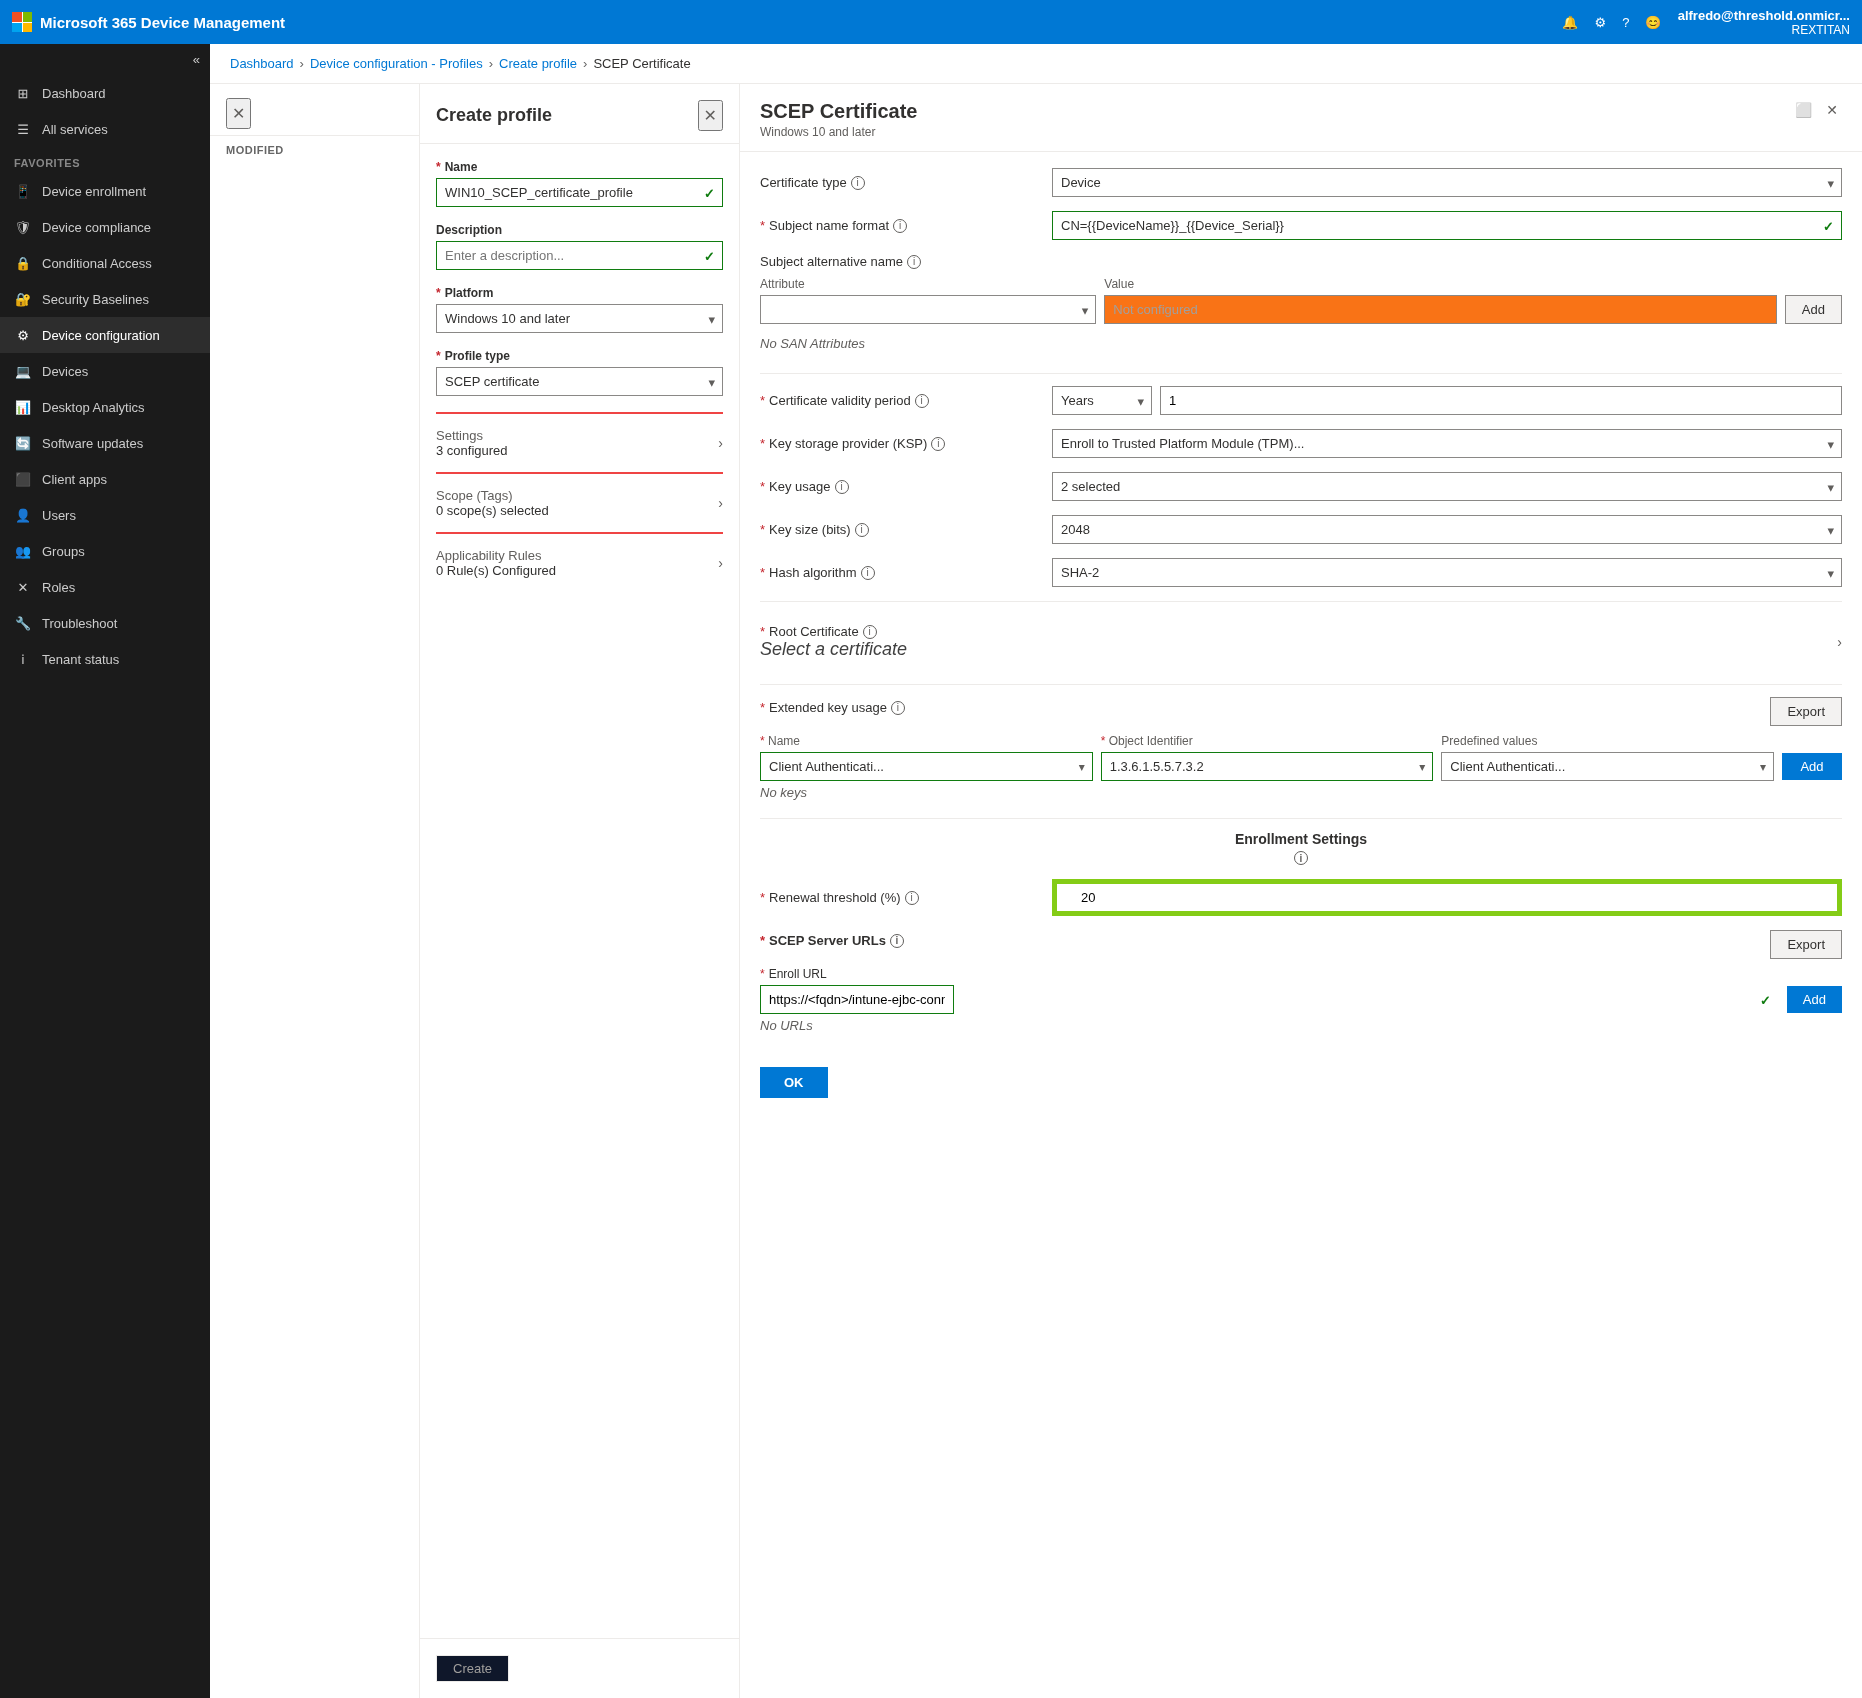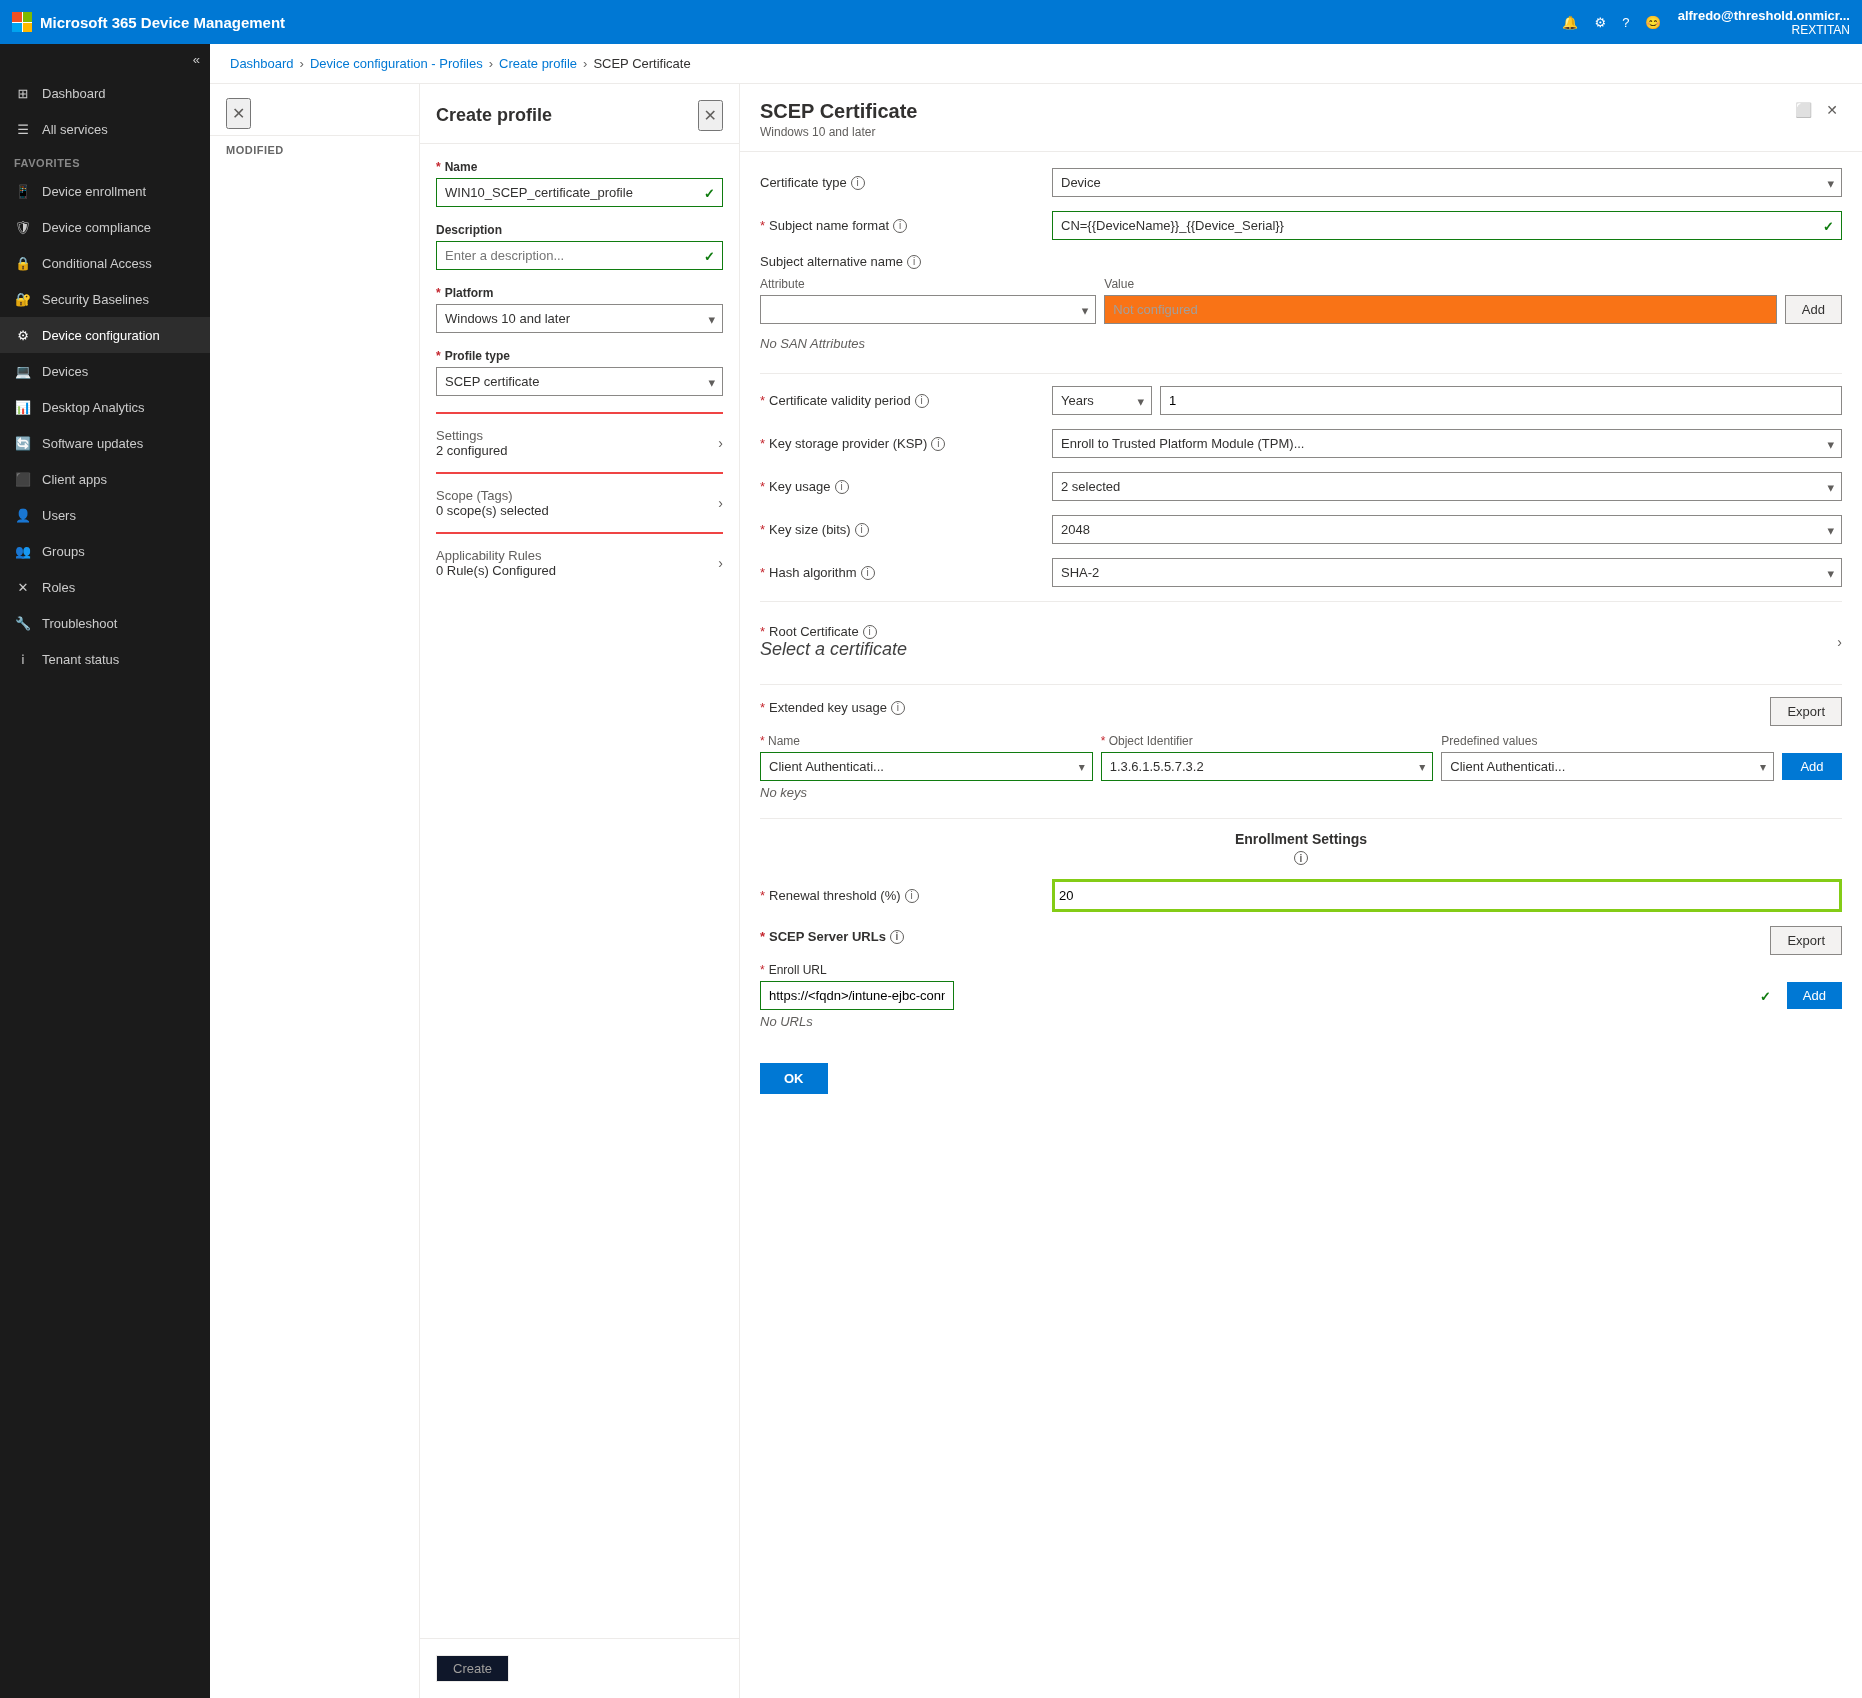--- a/index.html
+++ b/index.html
@@ -326,21 +326,21 @@
       color: #323130;
       margin-bottom: 14px;
       display: flex;
       align-items: center;
       gap: 4px;
       flex-direction: column;
     }
 
     .threshold-row { display: flex; align-items: center; gap: 12px; margin-bottom: 14px; }
     .threshold-label { width: 280px; flex-shrink: 0; font-size: 13px; color: #323130; display: flex; align-items: center; gap: 4px; }
-    .threshold-input { flex: 1; border: 3px solid #84cc16; padding: 6px 4px; font-size: 13px; }
+    .threshold-input { flex: 1; border: 5px solid #84cc16; padding: 6px 24px; font-size: 13px; }
 
     .scep-urls-section { margin-bottom: 14px; }
     .scep-urls-label { font-size: 13px; font-weight: 600; color: #323130; margin-bottom: 8px; display: flex; align-items: center; gap: 4px; }
 
     .server-url-row { margin-top: 8px; }
     .server-url-label { font-size: 12px; color: #323130; margin-bottom: 4px; display: flex; align-items: center; gap: 4px; }
     .server-url-controls { display: flex; gap: 8px; align-items: center; }
     .server-url-input { flex: 1; border: 1px solid #8a8886; padding: 6px 8px; font-size: 13px; }
     .server-url-input.valid { border-color: #107c10; }
 
@@ -540,21 +540,21 @@
             <div class="select-wrapper">
               <select class="form-select">
                 <option>SCEP certificate</option>
               </select>
             </div>
           </div>
 
           <div class="section-item">
             <div class="section-item-text">
               <div class="section-item-title">Settings</div>
-              <div class="section-item-value">2 configured</div>
+              <div class="section-item-value">3 configured</div>
             </div>
             <span class="chevron">›</span>
           </div>
 
           <div class="section-item">
             <div class="section-item-text">
               <div class="section-item-title">Scope (Tags)</div>
               <div class="section-item-value">0 scope(s) selected</div>
             </div>
             <span class="chevron">›</span>

